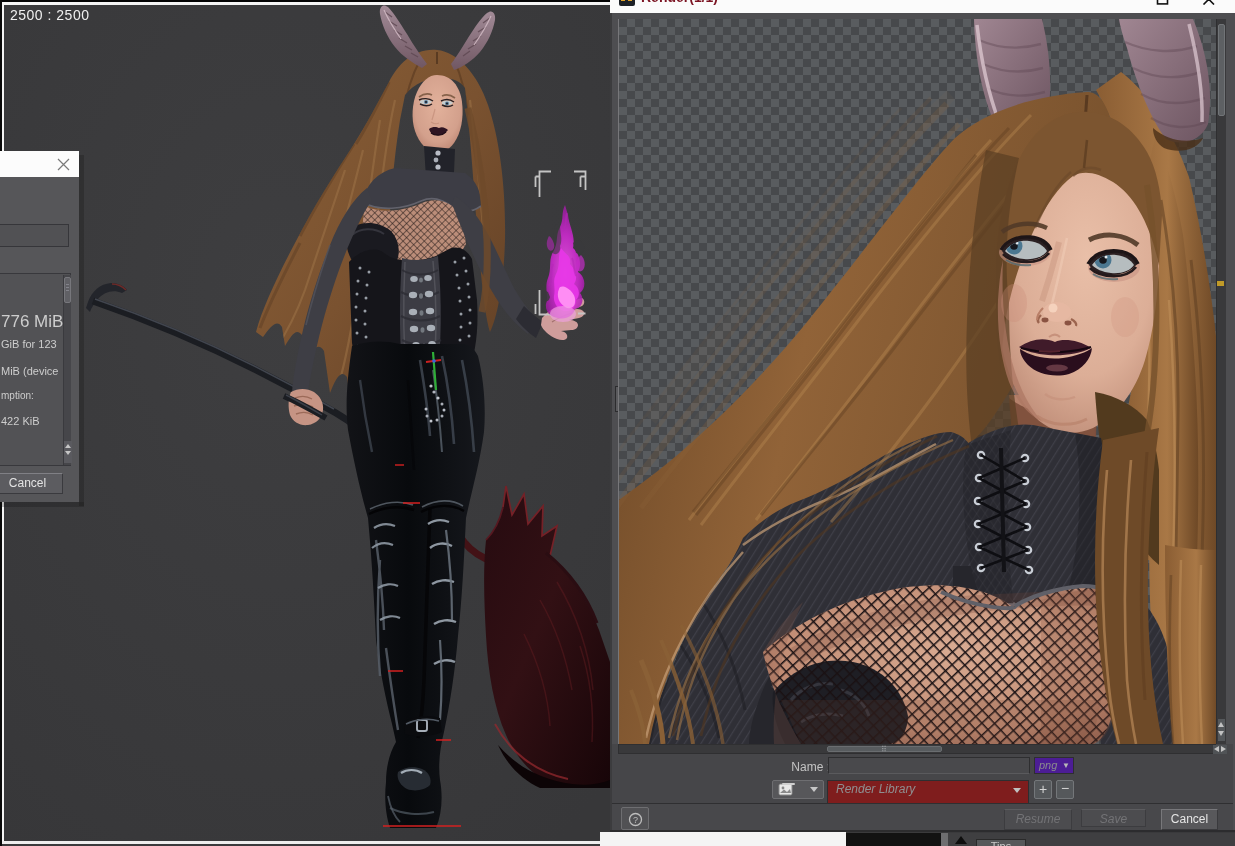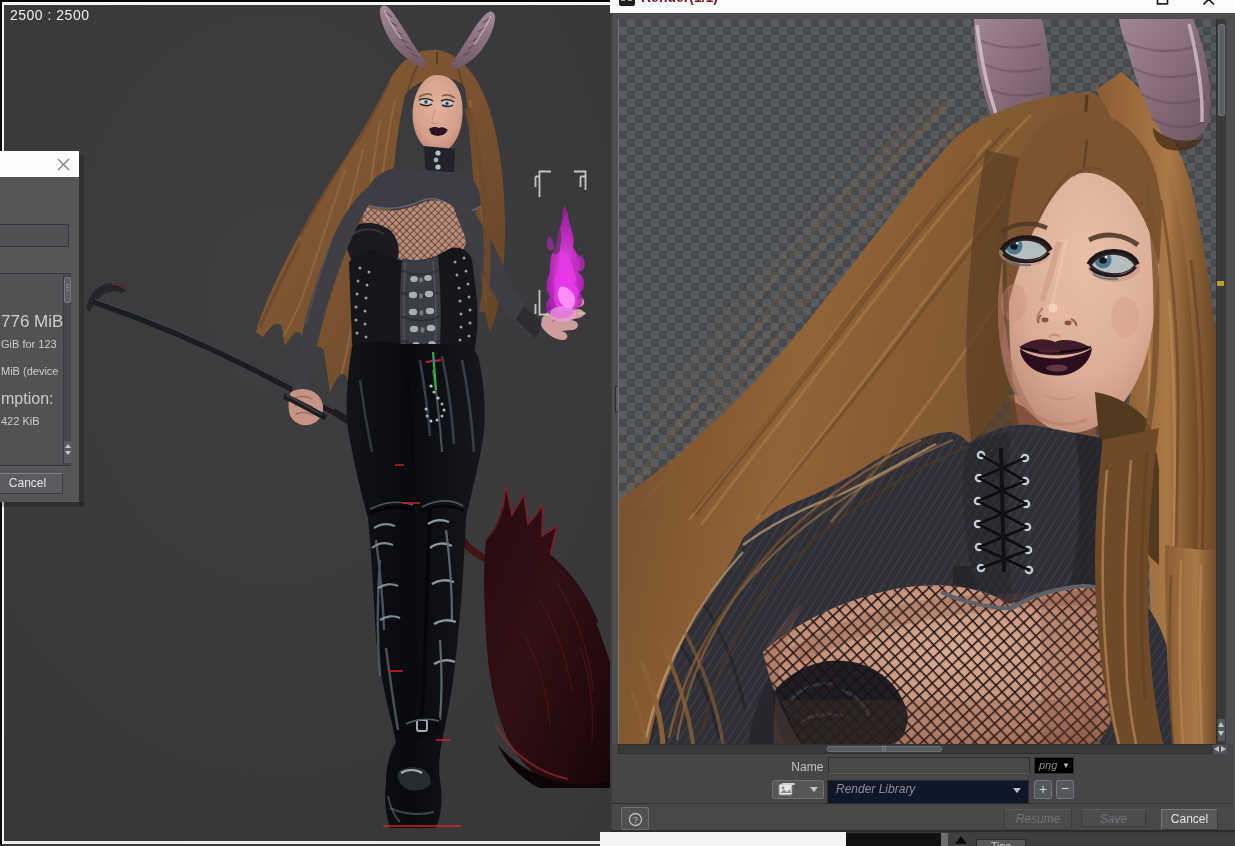--- a/index.html
+++ b/index.html
@@ -305,21 +305,21 @@
           <div style="margin:2px 1px 0 1px;height:1px;background:#82828a;"></div>
         </div>
         <div class="abs" style="left:0px;top:166px;width:8px;height:22px;background:#5a5a5f;">
           <div class="abs" style="left:1px;top:3px;width:0;height:0;border-left:3px solid transparent;border-right:3px solid transparent;border-bottom:4px solid #c6c6c6;"></div>
           <div class="abs" style="left:1px;top:10px;width:0;height:0;border-left:3px solid transparent;border-right:3px solid transparent;border-top:4px solid #c6c6c6;"></div>
         </div>
       </div>
       <div class="abs" style="left:4px;top:38px;width:62px;color:#cdcdcd;font-size:17px;white-space:nowrap;">776 MiB</div>
       <div class="abs" style="left:4px;top:64px;width:62px;color:#cdcdcd;font-size:11px;white-space:nowrap;">GiB for 123</div>
       <div class="abs" style="left:4px;top:91px;width:62px;color:#cdcdcd;font-size:11px;white-space:nowrap;">MiB (device</div>
-      <div class="abs" style="left:4px;top:116px;width:62px;color:#cdcdcd;font-size:16px;white-space:nowrap;">mption:</div>
+      <div class="abs" style="left:4px;top:116px;width:62px;color:#cdcdcd;font-size:10px;white-space:nowrap;">mption:</div>
       <div class="abs" style="left:4px;top:141px;width:62px;color:#cdcdcd;font-size:11px;white-space:nowrap;">422 KiB</div>
     </div>
 
     <div class="abs" style="left:-8px;top:322px;width:71px;height:21px;background:#5c5c60;border:1px solid #808085;border-right-color:#3a3a3e;border-bottom-color:#3a3a3e;color:#e3e3e3;font-size:12px;text-align:center;line-height:19px;">Cancel</div>
   </div>
 
   <div class="abs" id="rwin" style="left:610px;top:0;width:625px;height:832px;background:#4e4e51;">
 
     <div class="abs" style="left:0;top:0;width:625px;height:13px;background:#fbfbfb;overflow:hidden;">
       <div class="abs" style="left:9px;top:-5px;width:16px;height:11px;background:#1c2026;border-radius:2px;">
@@ -616,32 +616,32 @@
       <div class="abs" style="left:208px;top:1px;width:115px;height:6px;background:#585c5f;border:1px solid #6a6d70;border-radius:2px;"></div>
       <div class="abs" style="left:262px;top:3px;width:12px;height:3px;color:#9a9da0;font-size:8px;line-height:3px;">⠿</div>
       <div class="abs" style="left:594px;top:0px;width:14px;height:9px;background:#505356;">
         <div class="abs" style="left:1px;top:1px;width:0;height:0;border-top:3.5px solid transparent;border-bottom:3.5px solid transparent;border-right:5px solid #c2c2c2;"></div>
         <div class="abs" style="left:8px;top:1px;width:0;height:0;border-top:3.5px solid transparent;border-bottom:3.5px solid transparent;border-left:5px solid #c2c2c2;"></div>
       </div>
     </div>
 
     <div class="abs" style="left:150px;top:760px;width:70px;color:#c3c3c3;font-size:12px;text-align:right;">Name :</div>
     <div class="abs" style="left:218px;top:757px;width:202px;height:17px;background:#49494c;border:1px solid #2e2e30;border-bottom-color:#5a5a5d;"></div>
-    <div class="abs" style="left:424px;top:757px;width:40px;height:17px;background:#000000;border:1px solid #2e2e30;color:#8b8b8d;font-size:11px;font-style:italic;line-height:15px;text-indent:4px;">png<span style="position:absolute;right:3px;top:0px;color:#b8b8b8;font-style:normal;font-size:8px;">▼</span></div>
+    <div class="abs" style="left:424px;top:757px;width:40px;height:17px;background:#4c1d95;border:1px solid #2e2e30;color:#8b8b8d;font-size:11px;font-style:italic;line-height:15px;text-indent:4px;">png<span style="position:absolute;right:3px;top:0px;color:#b8b8b8;font-style:normal;font-size:8px;">▼</span></div>
 
     <div class="abs" style="left:162px;top:780px;width:52px;height:19px;background:#57575a;border:1px solid #6e6e71;border-radius:2px;">
       <svg class="abs" style="left:5px;top:2px;" width="18" height="14" viewBox="0 0 18 14">
           <rect x="1" y="1" width="13" height="11" rx="1.5" fill="#e8e8e8" stroke="#8a8a8a"></rect>
           <circle cx="5" cy="5" r="1.4" fill="#888"></circle>
           <path d="M2 10 L6 6.5 L9 9 L12 6 L13 10 Z" fill="#8a8a8a"></path>
           <rect x="4" y="0" width="13" height="2" rx="1" fill="#cfcfcf"></rect>
         </svg>
       <div class="abs" style="right:5px;top:6px;width:0;height:0;border-left:4px solid transparent;border-right:4px solid transparent;border-top:5px solid #c6c6c6;"></div>
     </div>
-    <div class="abs" style="left:217px;top:780px;width:202px;height:27px;background:#0f172a;border:1px solid #2e2e30;color:#8f8f91;font-size:12px;font-style:italic;line-height:17px;text-indent:8px;">Render Library
+    <div class="abs" style="left:217px;top:780px;width:202px;height:27px;background:#7f1d1d;border:1px solid #2e2e30;color:#8f8f91;font-size:12px;font-style:italic;line-height:17px;text-indent:8px;">Render Library
       <div class="abs" style="right:7px;top:7px;width:0;height:0;border-left:4.5px solid transparent;border-right:4.5px solid transparent;border-top:5.5px solid #c0c0c0;"></div>
     </div>
     <div class="abs" style="left:424px;top:780px;width:18px;height:19px;background:#55585b;border:1px solid #74777a;border-radius:2px;color:#d5d5d5;font-size:14px;text-align:center;line-height:17px;">+</div>
     <div class="abs" style="left:446px;top:780px;width:18px;height:19px;background:#55585b;border:1px solid #74777a;border-radius:2px;color:#d5d5d5;font-size:14px;text-align:center;line-height:15px;">−</div>
 
     <div class="abs" style="left:2px;top:803px;width:621px;height:1px;background:#2f2f31;"></div>
     <div class="abs" style="left:2px;top:804px;width:621px;height:28px;background:#48484b;"></div>
 
     <div class="abs" style="left:11px;top:807px;width:28px;height:23px;background:#515154;border:1px solid #6e6e71;border-radius:2px;">
       <svg class="abs" style="left:6px;top:4px;" width="15" height="15" viewBox="0 0 15 15">

